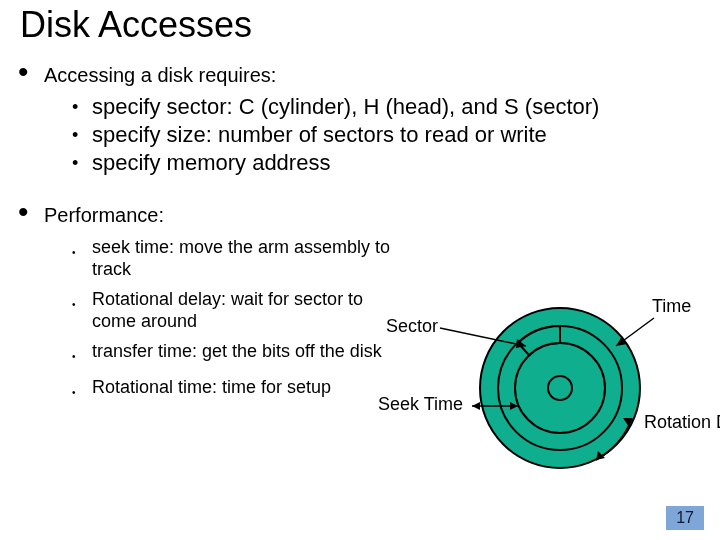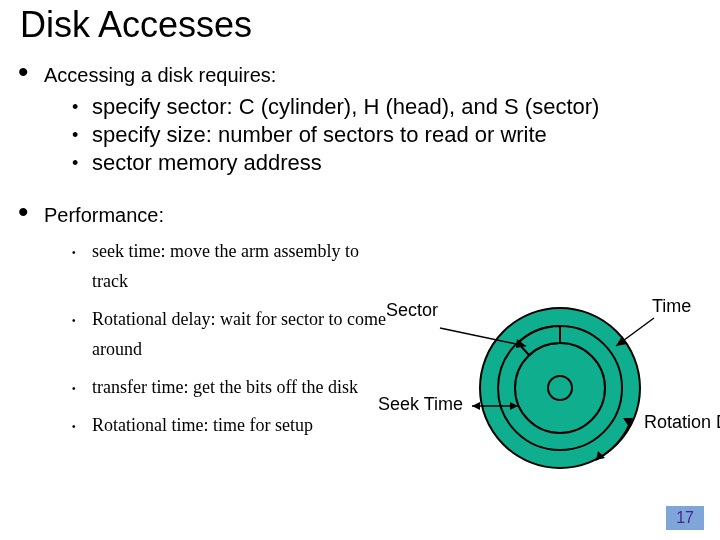--- a/index.html
+++ b/index.html
@@ -67,39 +67,39 @@
   }
   .perf-right {
     position: absolute;
     left: 400px;
     top: 288px;
     width: 320px;
     height: 210px;
   }
   .sub.perf .lvl2 { margin-top: 8px; }
   .sub.perf .lvl2 .bullet { font-size: 10px; margin-top:6px; }
-  .sub.perf .lvl2 .text { font-size: 18px; line-height: 30px; max-width: 300px; font-family: Liberation Serif, serif; }
+  .sub.perf .lvl2 .text { font-size: 18px; line-height: 22px; max-width: 300px; }
 
   
   .disk-wrap {
     position: relative;
     width: 320px;
     height: 210px;
   }
   .label {
     position: absolute;
     font-size: 18px;
     white-space: nowrap;
   }
   .page-num {
     position: absolute;
     right: 16px;
     bottom: 10px;
     background: #7ea6d9;
-    color: #4c1d95;
+    color: #0f172a;
     font-size: 16px;
     padding: 3px 10px;
   }
 </style>
 </head>
 <body>
 
 <div class="slide-title">Disk Accesses</div>
 
 <div class="content">
@@ -112,21 +112,21 @@
     <div class="lvl2">
       <div class="bullet">•</div>
       <div class="text">specify sector: C (cylinder), H (head), and S (sector)</div>
     </div>
     <div class="lvl2">
       <div class="bullet">•</div>
       <div class="text">specify size: number of sectors to read or write</div>
     </div>
     <div class="lvl2">
       <div class="bullet">•</div>
-      <div class="text">sector memory address</div>
+      <div class="text">specify memory address</div>
     </div>
   </div>
 
   <div class="perf-block">
     <div class="lvl1">
       <div class="bullet">•</div>
       <div class="text">Performance:</div>
     </div>
 
     <div class="perf-row">
@@ -176,21 +176,21 @@
 
       <line x1="72" y1="118" x2="118" y2="118" stroke="#000" stroke-width="1.5"></line>
       <polygon points="72,118 80,114 80,122" fill="#000"></polygon>
       <polygon points="118,118 110,114 110,122" fill="#000"></polygon>
 
       <path d="M 232 130 A 80 80 0 0 1 196 172" fill="none" stroke="#000" stroke-width="1.8"></path>
       <polygon points="232,130 223,130 229,139" fill="#000"></polygon>
       <polygon points="196,172 205,170 198,163" fill="#000"></polygon>
     </svg>
 
-    <div class="label" style="left:-14px; top:12px;">Sector</div>
+    <div class="label" style="left:-14px; top:28px;">Sector</div>
     <div class="label" style="left:252px; top:8px;">Time</div>
     <div class="label" style="left:-22px; top:106px;">Seek Time</div>
     <div class="label" style="left:244px; top:124px; width:80px; text-align:center; line-height:20px;">
       <span>Rotation Delay</span>
     </div>
   </div>
 </div>
 
 <div class="page-num">17</div>
 

